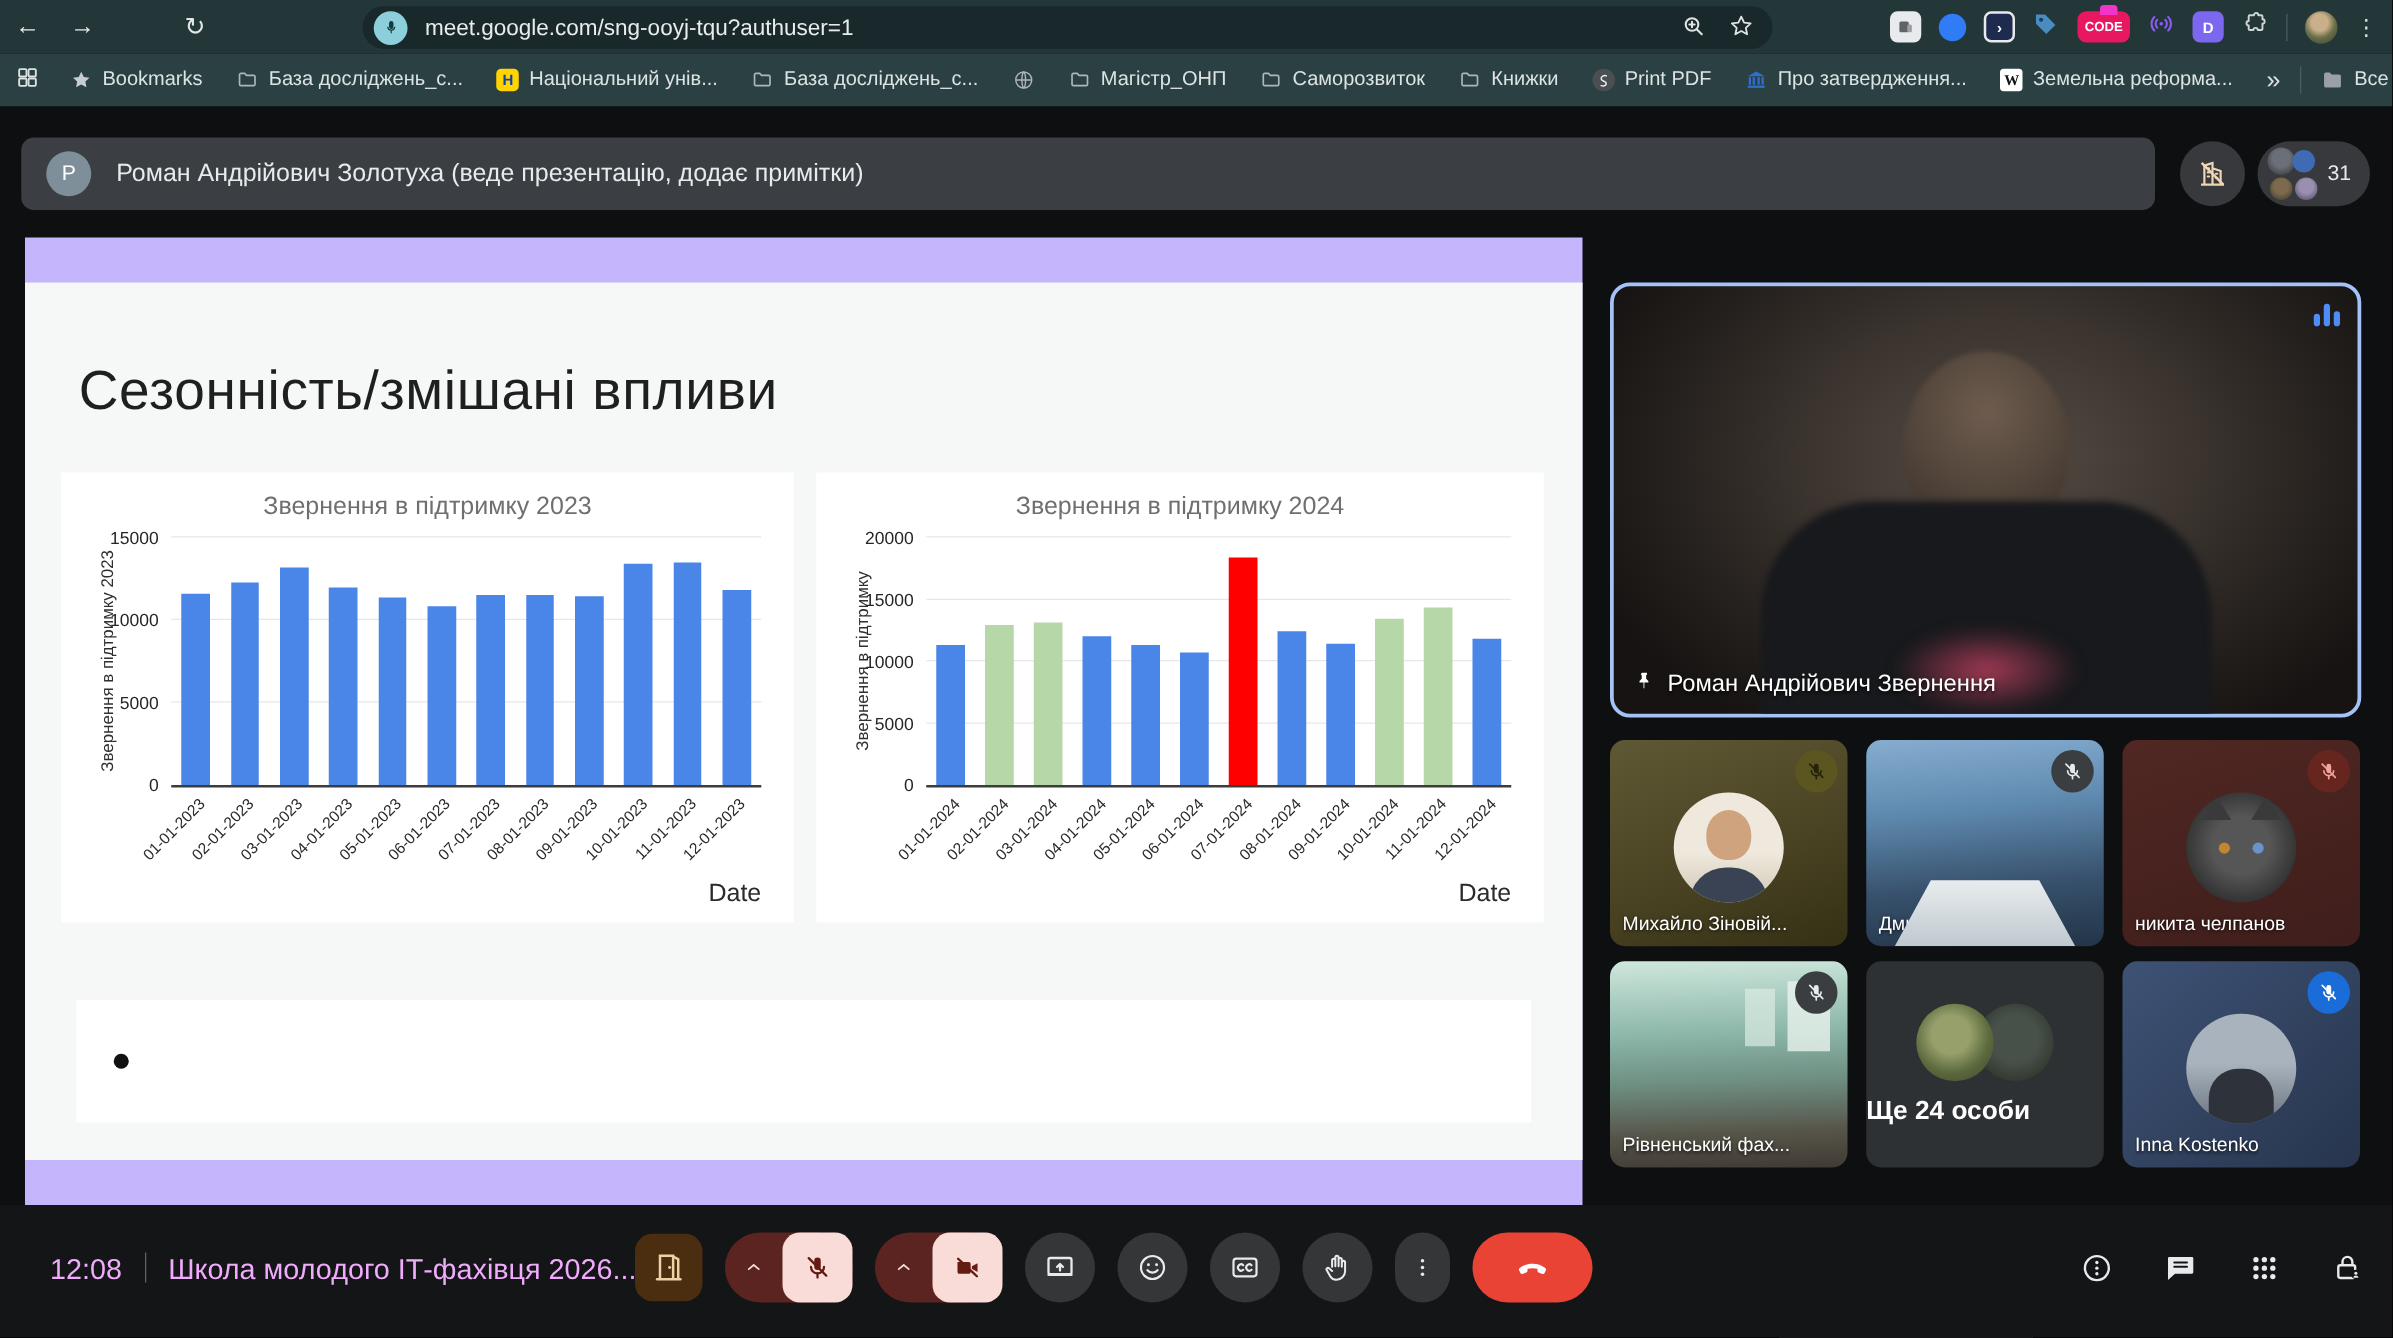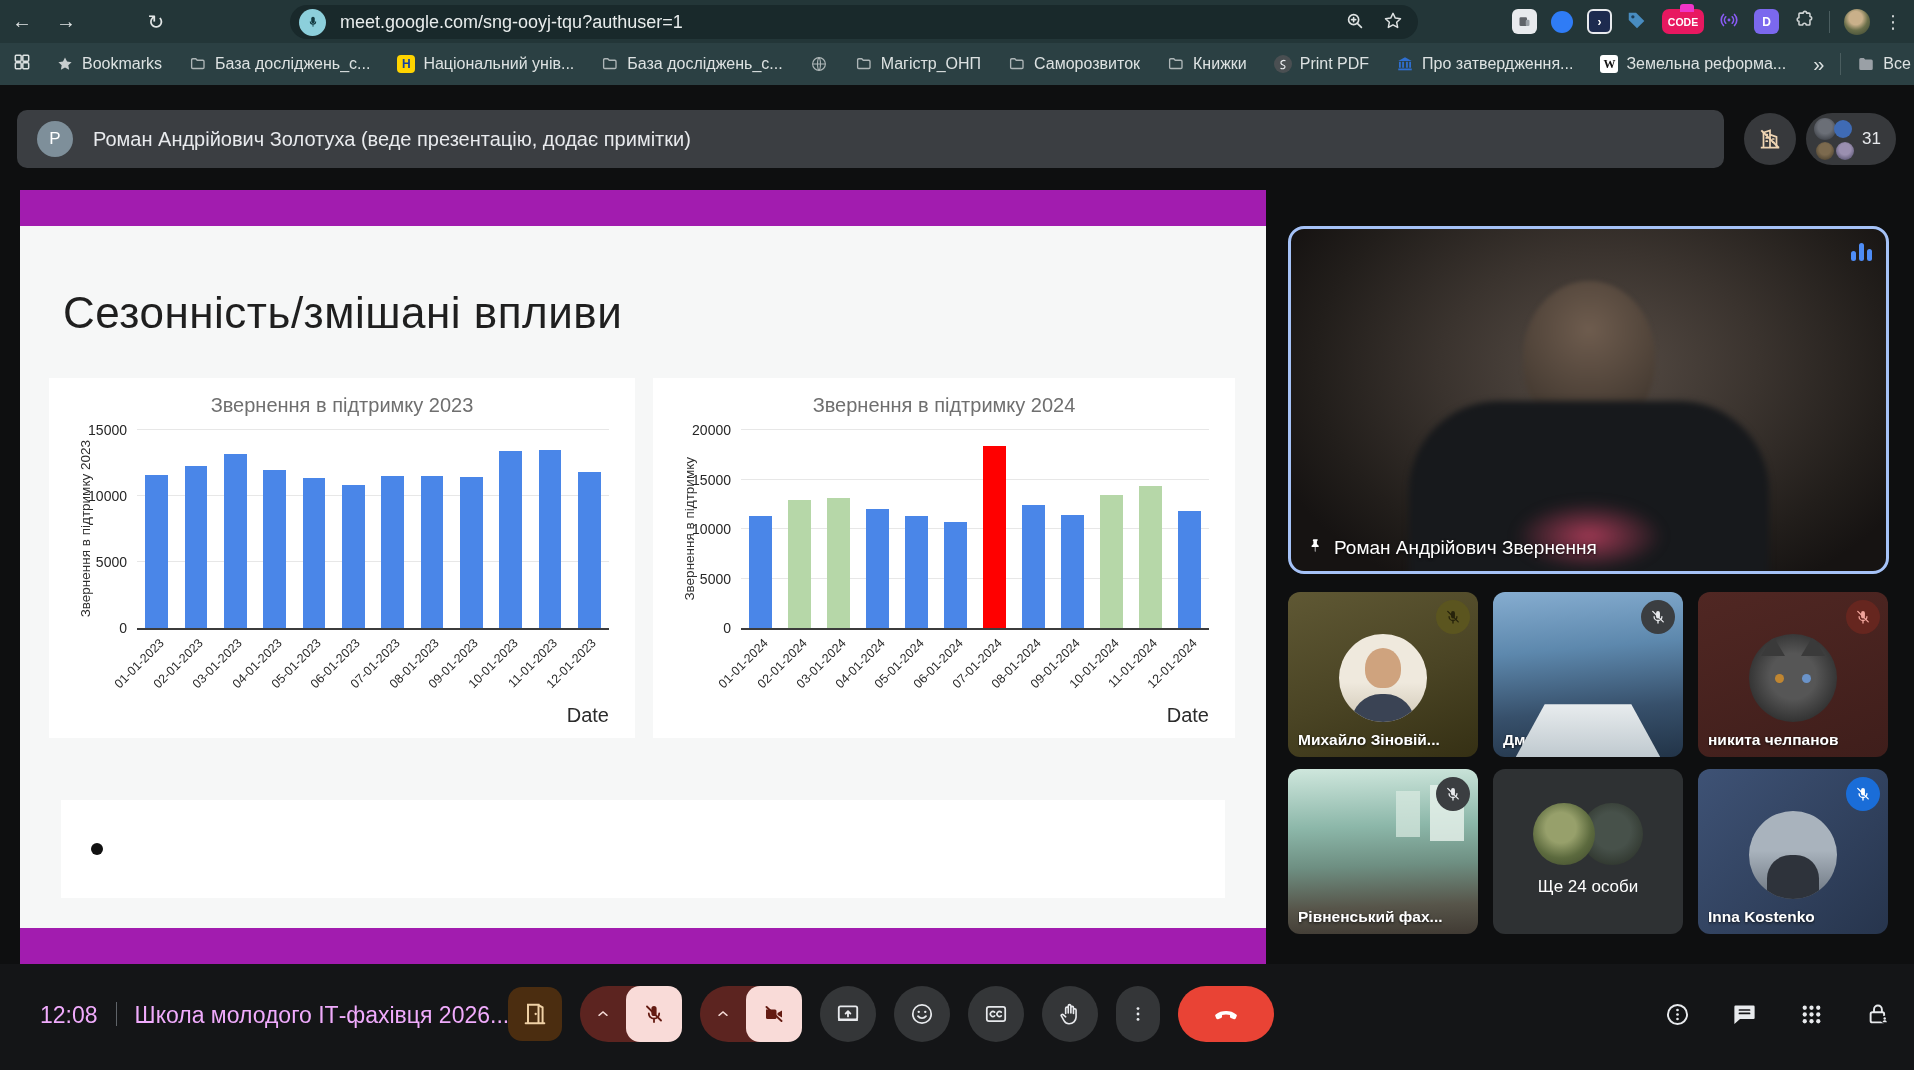--- a/index.html
+++ b/index.html
@@ -35,21 +35,21 @@
 .ppl{position:absolute;left:1806px;top:113px;width:90px;height:52px;border-radius:26px;background:#37393c;display:flex;align-items:center;cursor:pointer;overflow:hidden}
 .pplav{position:relative;width:42px;height:42px;margin-left:8px}
 .pplav i{position:absolute;border-radius:50%;display:block}
 .pplav .p1{left:0;top:0;width:22px;height:22px;background:radial-gradient(circle at 50% 40%,#6b6f77 0 40%,#2c2f35 100%)}
 .pplav .p2{left:20px;top:2px;width:18px;height:18px;background:#3f6bb5}
 .pplav .p3{left:2px;top:24px;width:18px;height:18px;background:radial-gradient(circle at 50% 40%,#7c6a4e 0 40%,#3a3326 100%)}
 .pplav .p4{left:22px;top:24px;width:18px;height:18px;background:radial-gradient(circle at 50% 40%,#9a8fb0 0 40%,#43405c 100%)}
 .pplcnt{color:#e8eaed;font-size:17px;margin-left:6px}
 
 
-.present{position:absolute;left:20px;top:190px;width:1246px;height:774px;background:#a21caf}
+.present{position:absolute;left:20px;top:190px;width:1246px;height:774px;background:#c4b5fd}
 .slide{position:absolute;left:0;right:0;top:36px;bottom:36px;background:#f6f7f7}
 .stitle{position:absolute;left:43px;top:62px;font-size:44px;font-weight:500;color:#1f1f1f;letter-spacing:.5px}
 .panel{position:absolute;background:#fff}
 .ctitle{position:absolute;left:0;right:0;top:16px;text-align:center;font-size:20px;color:#6f6f6f}
 .cplot{position:absolute;left:88px;right:26px;top:52px;height:200px;border-bottom:2px solid #3c3c3c}
 .grid{position:absolute;left:0;right:0;height:1px;background:#e7e7e7}
 .yt{position:absolute;right:calc(100% + 10px);transform:translateY(50%);font-size:14px;color:#262626;white-space:nowrap}
 .ylab{position:absolute;right:calc(100% + 44px);top:0;height:100%;display:flex;align-items:center}
 .ylab span{writing-mode:vertical-rl;transform:rotate(180deg);font-size:13.5px;color:#2f2f2f;white-space:nowrap}
 .bars{position:absolute;left:0;right:0;top:0;bottom:0;display:flex;align-items:flex-end;z-index:2}
@@ -68,21 +68,21 @@
 .mhead{position:absolute;left:50%;top:52px;width:132px;height:152px;margin-left:-66px;border-radius:50% 50% 46% 46%;background:radial-gradient(circle at 50% 32%,#6e5c4e,#473c33 70%);filter:blur(2px)}
 .mbody{position:absolute;left:50%;bottom:-30px;width:360px;height:200px;margin-left:-180px;border-radius:90px 90px 0 0;background:#17191c;filter:blur(3px)}
 .mprint{position:absolute;left:50%;bottom:0;width:150px;height:70px;margin-left:-75px;background:radial-gradient(ellipse,#a33a55 0,transparent 70%);filter:blur(6px)}
 .eq{position:absolute;right:14px;top:12px;display:flex;align-items:flex-end;gap:3px;height:20px}
 .eq i{width:5px;border-radius:3px;background:#4e8df7;display:block}
 .mname{position:absolute;left:16px;bottom:12px;display:flex;align-items:center;gap:10px;color:#fff;font-size:19px;text-shadow:0 1px 3px rgba(0,0,0,.8)}
 
 
 .tgrid{position:absolute;left:1288px;top:592px;width:601px;display:flex;flex-wrap:wrap;gap:12px 15px}
 .tile{position:relative;width:190px;height:165px;border-radius:12px;overflow:hidden;cursor:pointer}
-.tname{position:absolute;left:10px;bottom:8px;color:#fff;font-size:15.5px;font-weight:700;text-shadow:0 1px 3px rgba(0,0,0,.8);max-width:172px;white-space:nowrap;overflow:hidden}
+.tname{position:absolute;left:10px;bottom:8px;color:#fff;font-size:15.5px;font-weight:400;text-shadow:0 1px 3px rgba(0,0,0,.8);max-width:172px;white-space:nowrap;overflow:hidden}
 .micb{position:absolute;top:8px;right:8px;width:34px;height:34px;border-radius:50%;display:flex;align-items:center;justify-content:center;z-index:3}
 .m-gray{background:#3b3e41;color:#e8eaed}
 .m-olive{background:#5b551f;color:#26230b}
 .m-red{background:#66261f;color:#f0a49b}
 .m-blue{background:#1a6dd8;color:#fff}
 .t-olive{background:linear-gradient(160deg,#5f5834 0%,#4a4424 55%,#353014 100%)}
 .t-classroom{background:linear-gradient(175deg,#86add0 0%,#5d88ad 35%,#37506b 70%,#223448 100%)}
 .t-classroom::after{content:"";position:absolute;bottom:0;left:12%;right:12%;height:32%;background:linear-gradient(#e8ecee,#bfc9cf);clip-path:polygon(20% 0,80% 0,100% 100%,0 100%)}
 .t-hall{background:linear-gradient(178deg,#cfe7dd 0%,#8cb7a9 35%,#6e8f82 58%,#57554a 82%,#403a33 100%)}
 .t-hall::before{content:"";position:absolute;right:14px;top:16px;width:34px;height:56px;background:#e9f2ec;opacity:.8}
@@ -99,21 +99,21 @@
 .a-cat::after{content:"";position:absolute;right:12px;top:2px;border-left:12px solid transparent;border-right:12px solid transparent;border-bottom:20px solid #3a3a3a}
 .ceye{position:absolute;top:40px;width:9px;height:9px;border-radius:50%;z-index:2}
 .ceye.l{left:26px;background:#c08631}
 .ceye.r{right:26px;background:#6a93c9}
 .a-inna{background:linear-gradient(#a9b3bd 0 45%,#6a737e 100%)}
 .a-inna::after{content:"";position:absolute;left:50%;bottom:-8px;width:52px;height:52px;margin-left:-26px;border-radius:45% 45% 0 0;background:#2e333b}
 .ovrow{position:absolute;left:50%;top:34px;transform:translateX(-50%);display:flex}
 .ovc{width:62px;height:62px;border-radius:50%}
 .ovc.c1{background:radial-gradient(circle at 45% 40%,#97a06b 0 30%,#5c6a3e 60%,#39422a 100%);z-index:2}
 .ovc.c2{background:radial-gradient(circle at 50% 45%,#47514a 0 40%,#23281f 100%);margin-left:-14px}
-.ovlabel{position:absolute;left:0;right:0;top:108px;text-align:center;color:#fff;font-size:17px;font-weight:400}
+.ovlabel{position:absolute;left:0;right:0;top:108px;text-align:left;color:#fff;font-size:21px;font-weight:700}
 
 
 .footer{position:absolute;left:0;top:964px;width:1914px;height:106px;background:#141517}
 .fleft{position:absolute;left:40px;top:38px;display:flex;align-items:flex-start;color:#f0abfc;font-size:23px}
 .fdiv{width:1px;height:24px;background:#5f6368;margin:0 18px}
 .fname{max-width:375px;white-space:nowrap;overflow:hidden;text-overflow:ellipsis}
 .fctrls{position:absolute;left:508px;top:22px;display:flex;align-items:center;gap:18px}
 .doorbtn{width:54px;height:54px;border-radius:14px;background:#4b2d10;color:#efd1a6;display:flex;align-items:center;justify-content:center;cursor:pointer}
 .avgrp{position:relative;width:102px;height:56px;border-radius:28px;background:#5c2420;cursor:pointer}
 .avgrp .chev{position:absolute;left:0;top:0;width:46px;height:56px;display:flex;align-items:center;justify-content:center;color:#f3d9d5}

